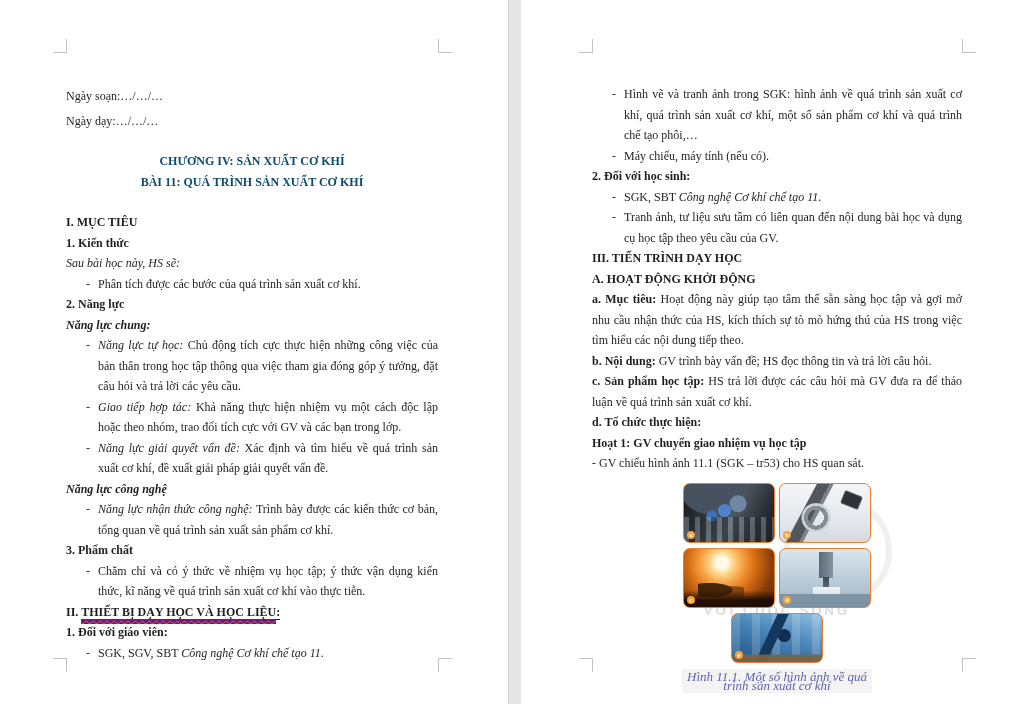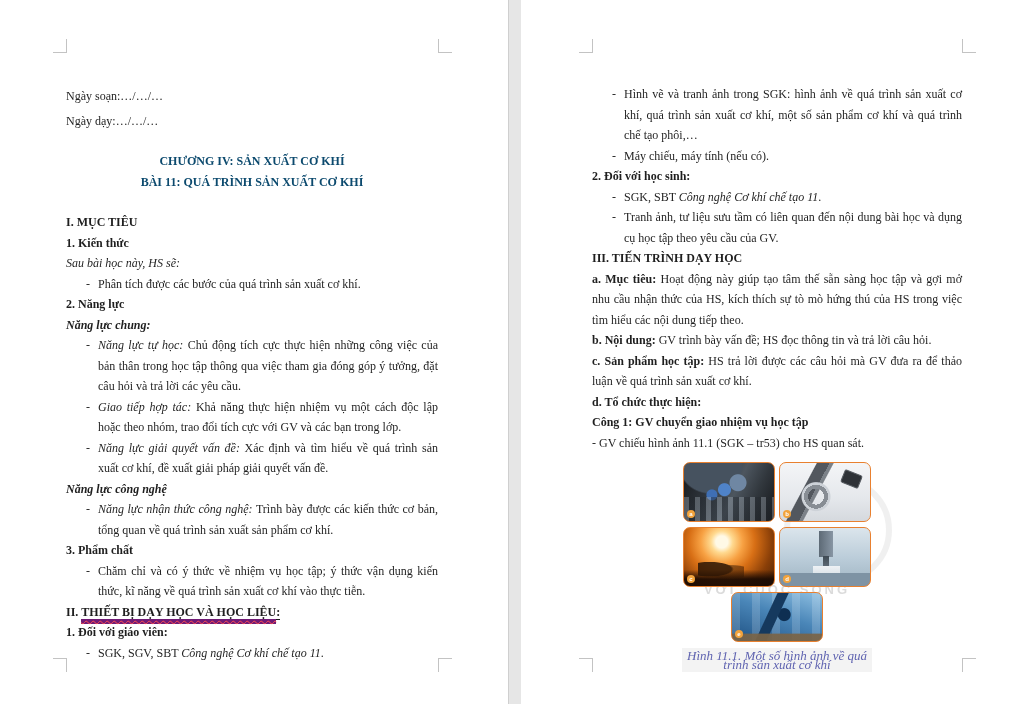--- a/index.html
+++ b/index.html
@@ -196,27 +196,28 @@
 
   <div class="content">
     <div class="para li">Hình vẽ và tranh ảnh trong SGK: hình ảnh về quá trình sản xuất cơ khí, quá trình sản xuất cơ khí, một số sản phẩm cơ khí và quá trình chế tạo phôi,…</div>
     <div class="para li">Máy chiếu, máy tính (nếu có).</div>
 
     <div class="para b">2. Đối với học sinh:</div>
     <div class="para li"><span>SGK, SBT </span><span class="i">Công nghệ Cơ khí chế tạo 11</span><span>.</span></div>
     <div class="para li">Tranh ảnh, tư liệu sưu tầm có liên quan đến nội dung bài học và dụng cụ học tập theo yêu cầu của GV.</div>
 
     <div class="para b">III. TIẾN TRÌNH DẠY HỌC</div>
+    <div class="para b">A. HOẠT ĐỘNG KHỞI ĐỘNG</div>
 
     <div class="para"><span class="b">a. Mục tiêu:</span> <span>Hoạt động này giúp tạo tâm thế sẵn sàng học tập và gợi mở nhu cầu nhận thức của HS, kích thích sự tò mò hứng thú của HS trong việc tìm hiểu các nội dung tiếp theo.</span></div>
     <div class="para"><span class="b">b. Nội dung:</span> <span>GV trình bày vấn đề; HS đọc thông tin và trả lời câu hỏi.</span></div>
     <div class="para"><span class="b">c. Sản phẩm học tập:</span> <span>HS trả lời được các câu hỏi mà GV đưa ra để thảo luận về quá trình sản xuất cơ khí.</span></div>
 
     <div class="para b">d. Tổ chức thực hiện:</div>
-    <div class="para b">Công 1: GV chuyển giao nhiệm vụ học tập</div>
+    <div class="para b">Hoạt 1: GV chuyển giao nhiệm vụ học tập</div>
     <div class="para">- GV chiếu hình ảnh 11.1 (SGK – tr53) cho HS quan sát.</div>
 
     <div class="figure">
       <div class="wm-circle"></div>
       <div class="wm">VỚI CUỘC SỐNG</div>
       <div class="fig-grid">
         <div class="panel art-a">
             <span class="badge">a</span>
           </div>
         <div class="panel art-b">

